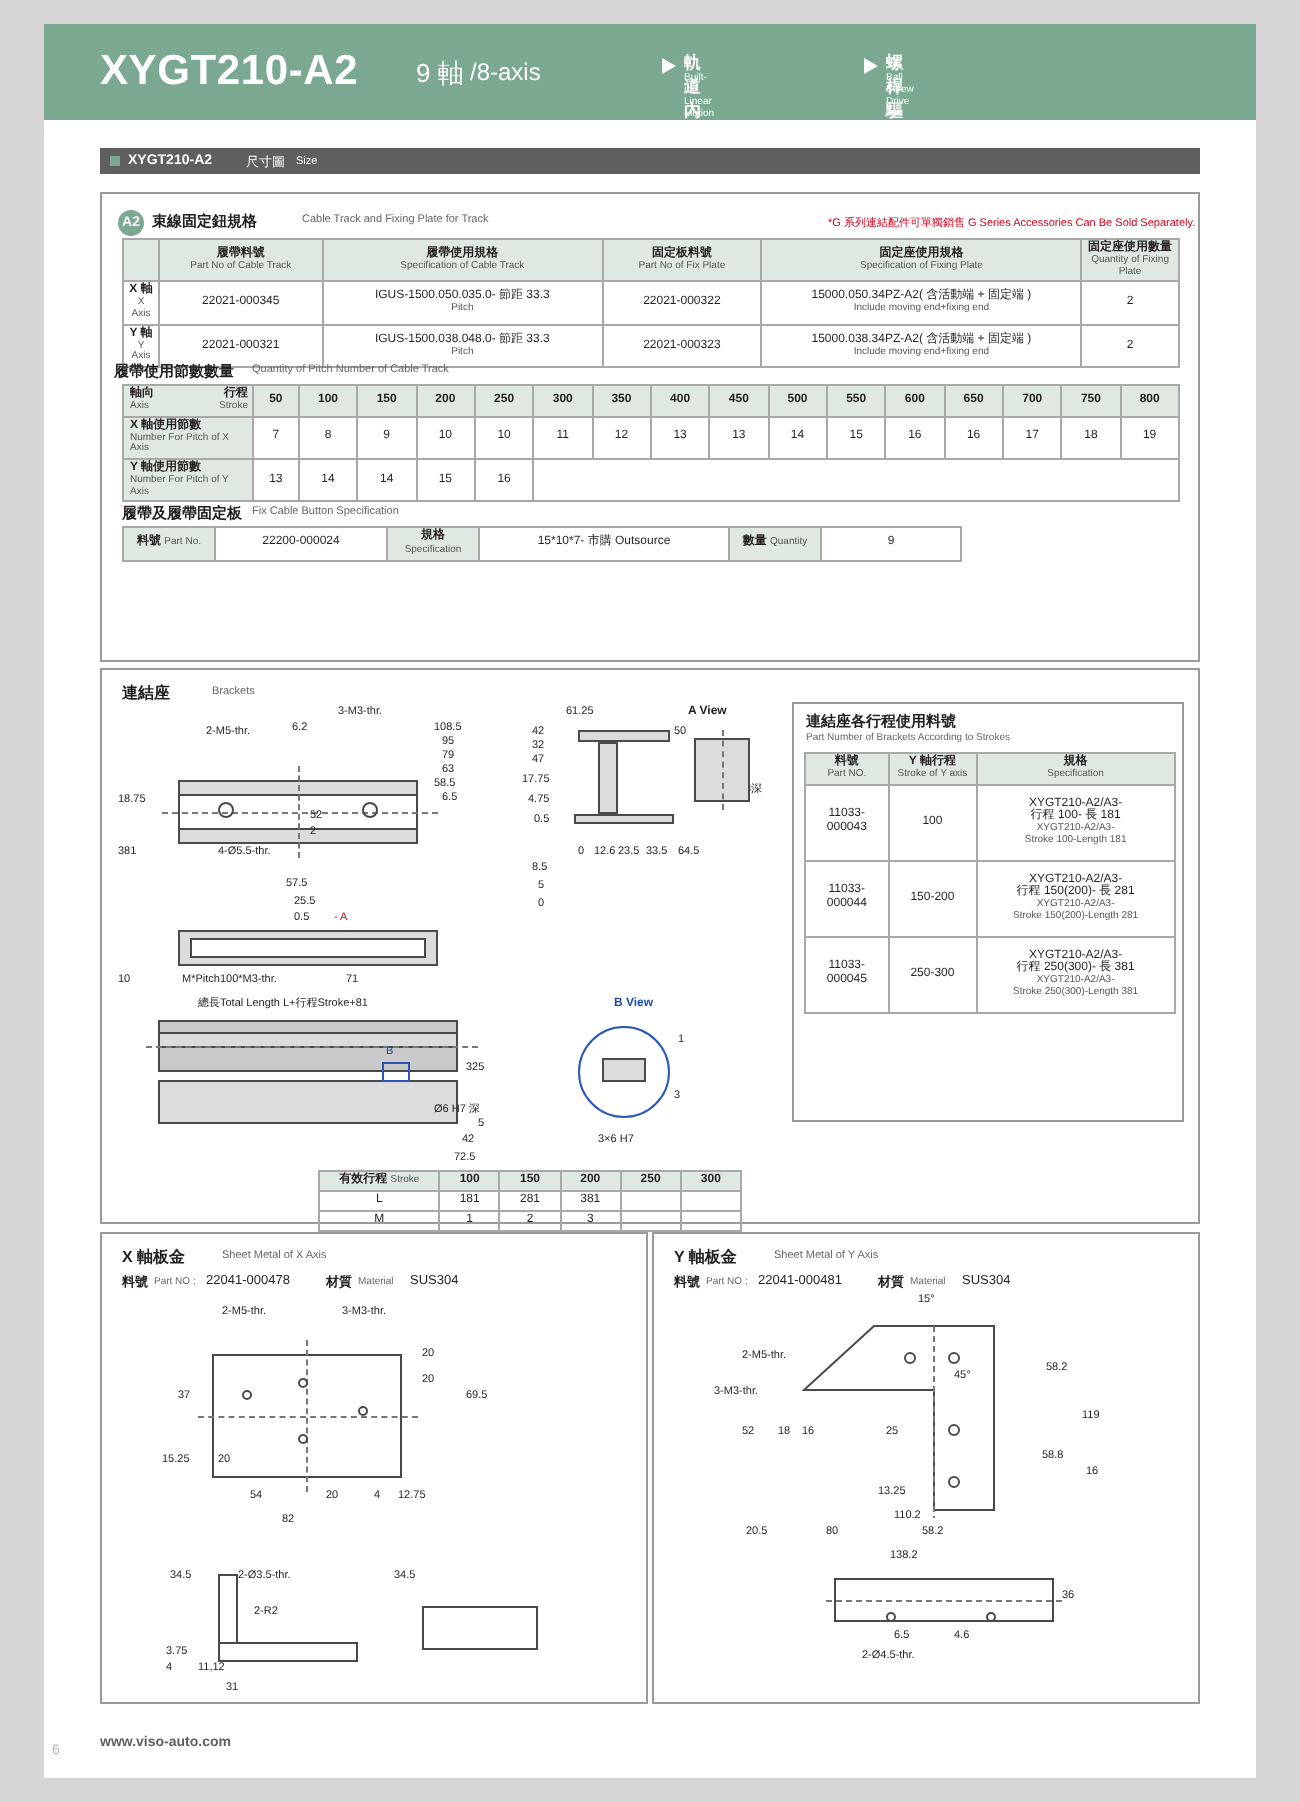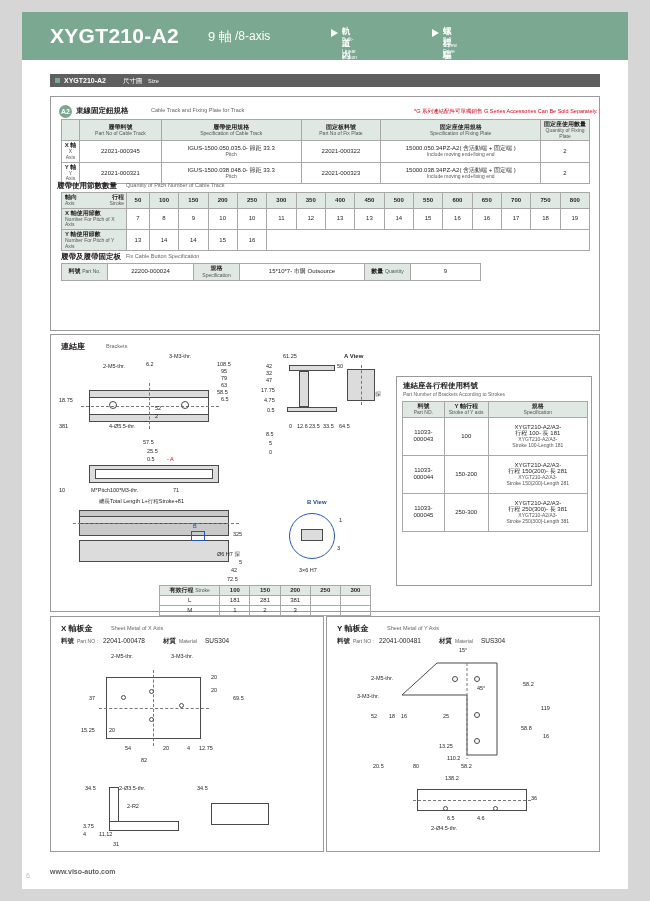--- a/index.html
+++ b/index.html
@@ -387,21 +387,21 @@
         <td>M</td>
         <td>1</td>
         <td>2</td>
         <td>3</td>
         <td></td>
         <td></td>
       </tr>
     </tbody>
       </table>
 
-    <div class="box" style="left:345px; top:16px; width:196px; height:210px; border-color:#9a9a9a;margin-top:25px;">
+    <div class="box" style="left:345px; top:16px; width:196px; height:210px; border-color:#9a9a9a;">
       <div class="lbl bold" style="left:6px; top:4px; font-size:7.5px;">連結座各行程使用料號</div>
       <div class="lbl gray" style="left:6px; top:14px; font-size:5px;">Part Number of Brackets According to Strokes</div>
       <table class="grid" style="left:5px; top:24px; width:186px;">
         <tbody>
             <tr>
           <th style="width:42px;">
             <span>料號</span>
             <span class="th2">Part NO.</span>
           </th>
           <th style="width:44px;">

